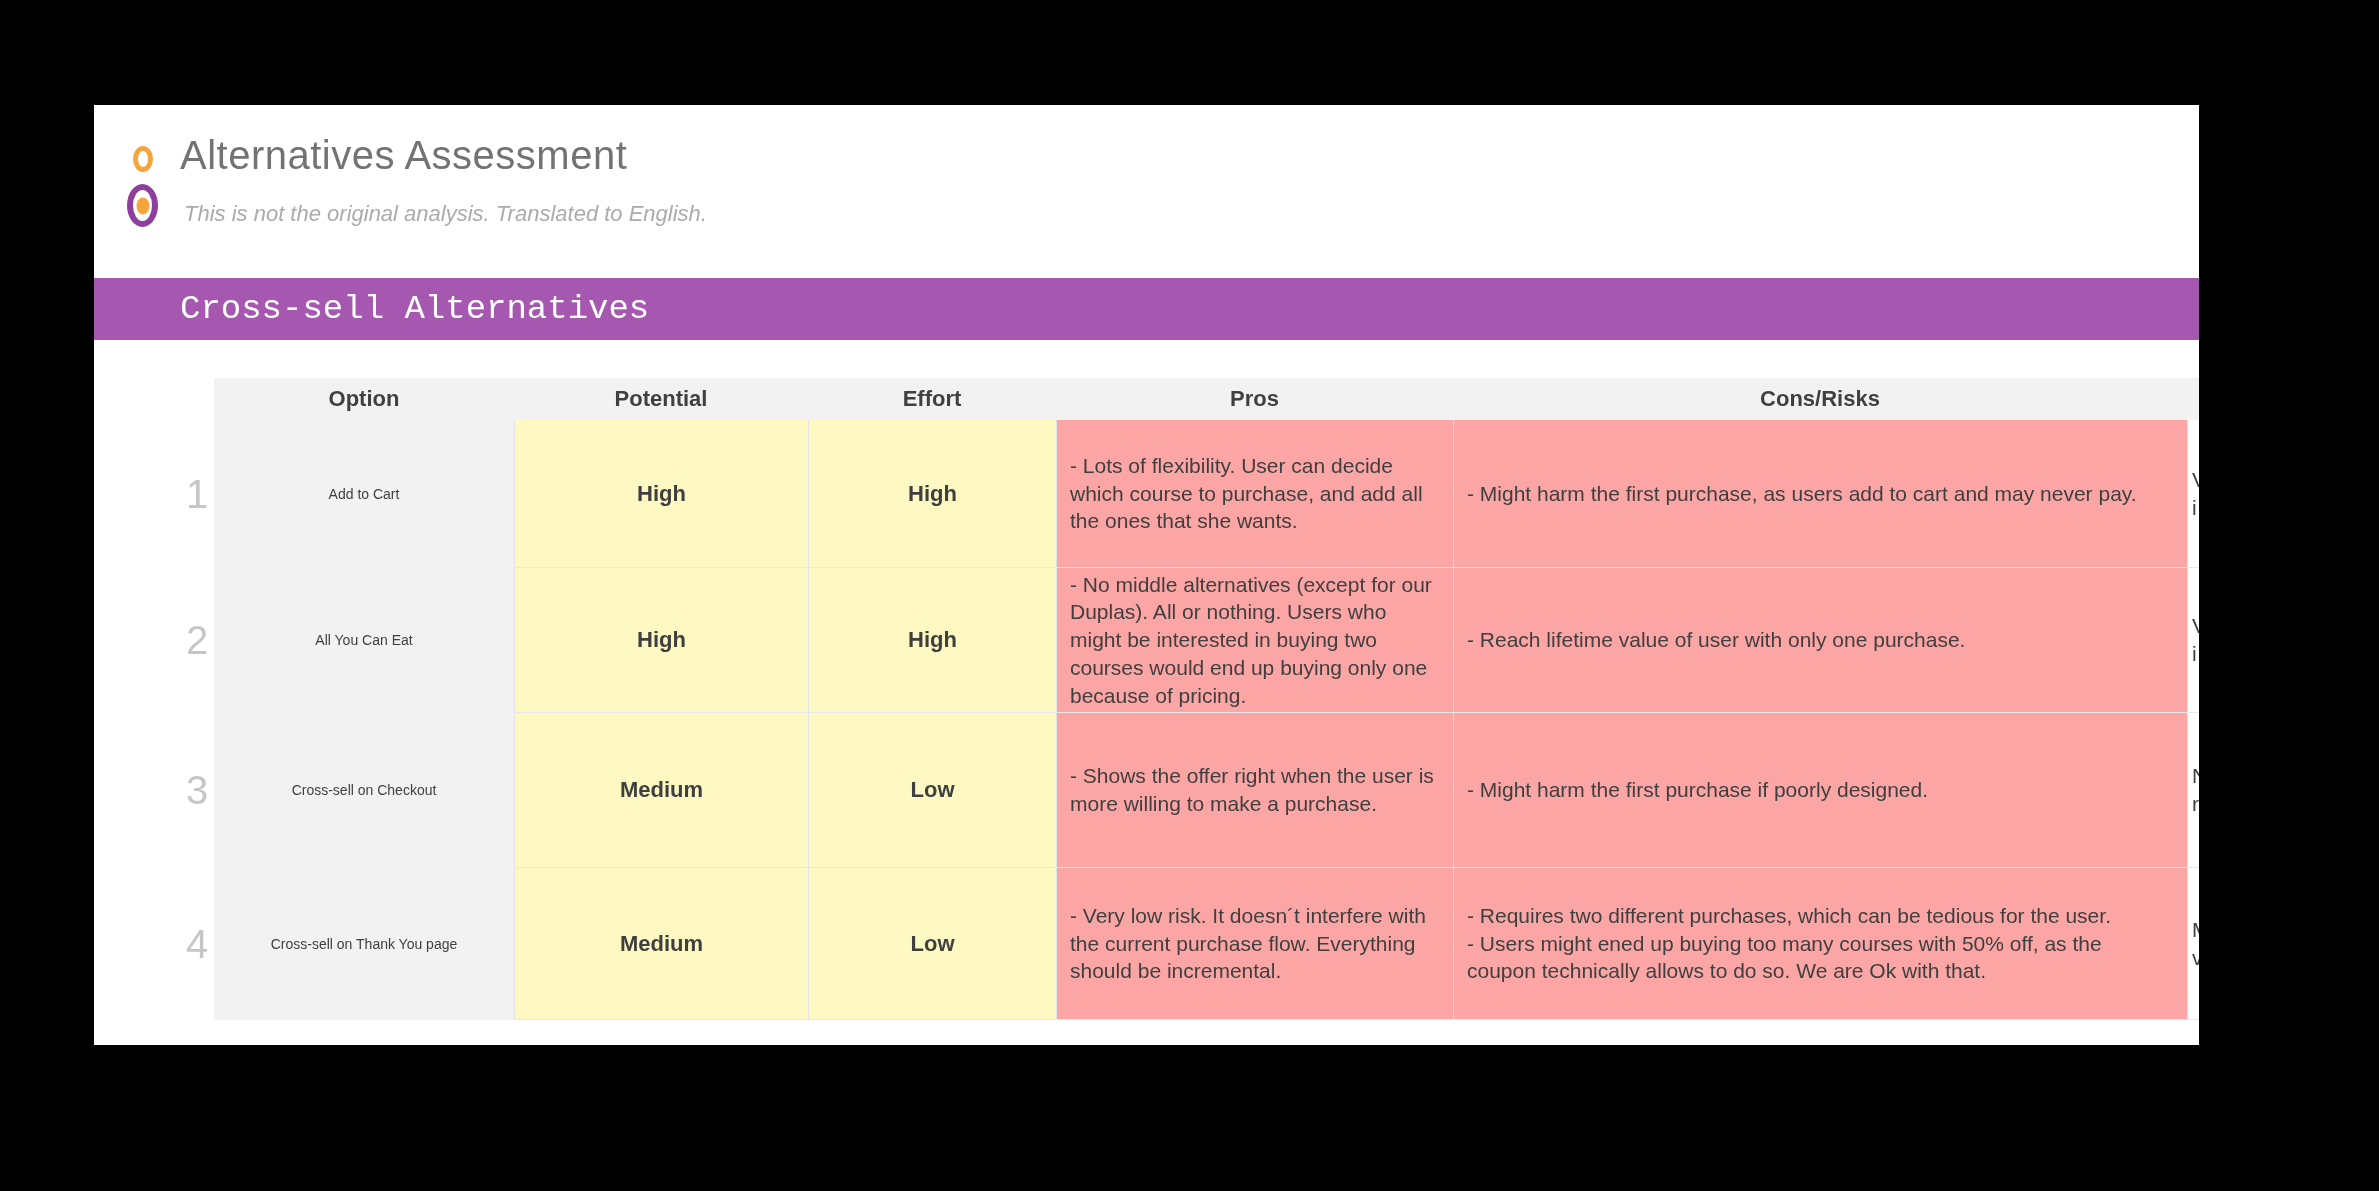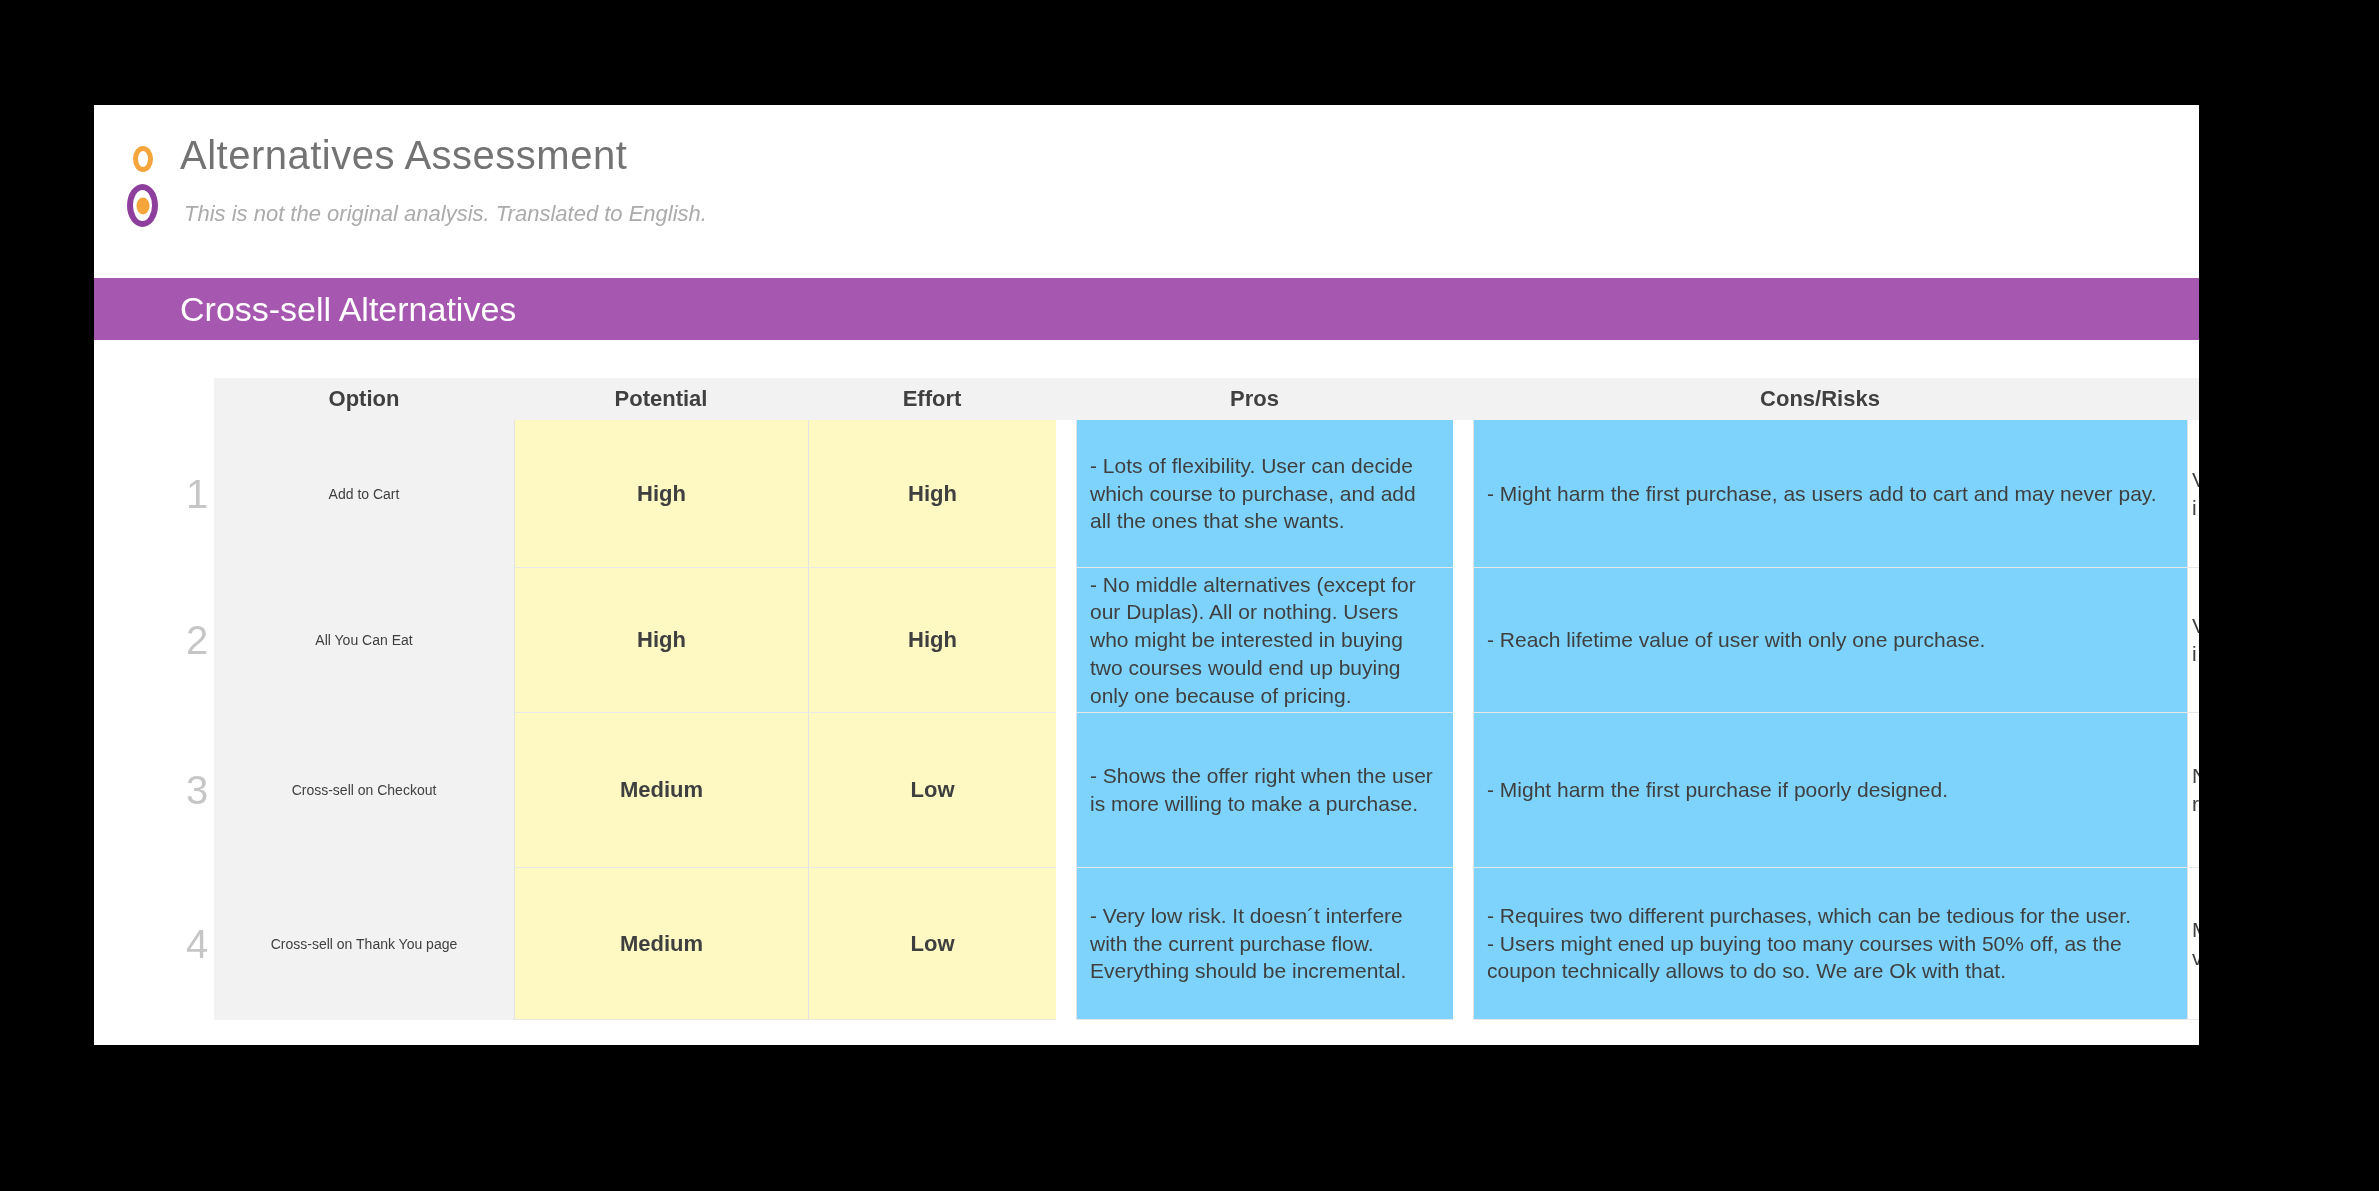--- a/index.html
+++ b/index.html
@@ -80,20 +80,21 @@
     background: #A657B0;
   }
   .banner span {
     position: absolute;
     left: 86px;
     top: 0;
     line-height: 62px;
     font-size: 34px;
     color: #ffffff;
     white-space: nowrap;
+    font-family: Liberation Mono, monospace;
   }
   
   .alt-table {
     position: absolute;
     left: 86px; top: 273px;
     display: grid;
     grid-template-columns: 34px 300px 294px 248px 397px 734px 90px;
     grid-template-rows: 42px 148px 145px 155px 152px;
   }
   .cell {
@@ -137,29 +138,28 @@
     display: flex;
     align-items: center;
     justify-content: center;
     text-align: center;
     font-size: 22px;
     border-left: 1px solid #E3E3E3;
     border-bottom: 1px solid #E8E8E8;
     font-weight: bold;
   }
   .textcell {
-    background: #7dd3fc;
+    background: #fca5a5;
     display: flex;
     align-items: center;
     text-align: left;
     padding: 8px 13px;
     border-left: 1px solid #E3E3E3;
     border-bottom: 1px solid #E8E8E8;
     white-space: pre-line;
-    margin-left: 20px;
   }
   .clipcell {
     background: #ffffff;
     display: flex;
     align-items: center;
     padding-left: 4px;
     border-left: 1px solid #E3E3E3;
     border-bottom: 1px solid #E8E8E8;
     white-space: pre-line;
   }

